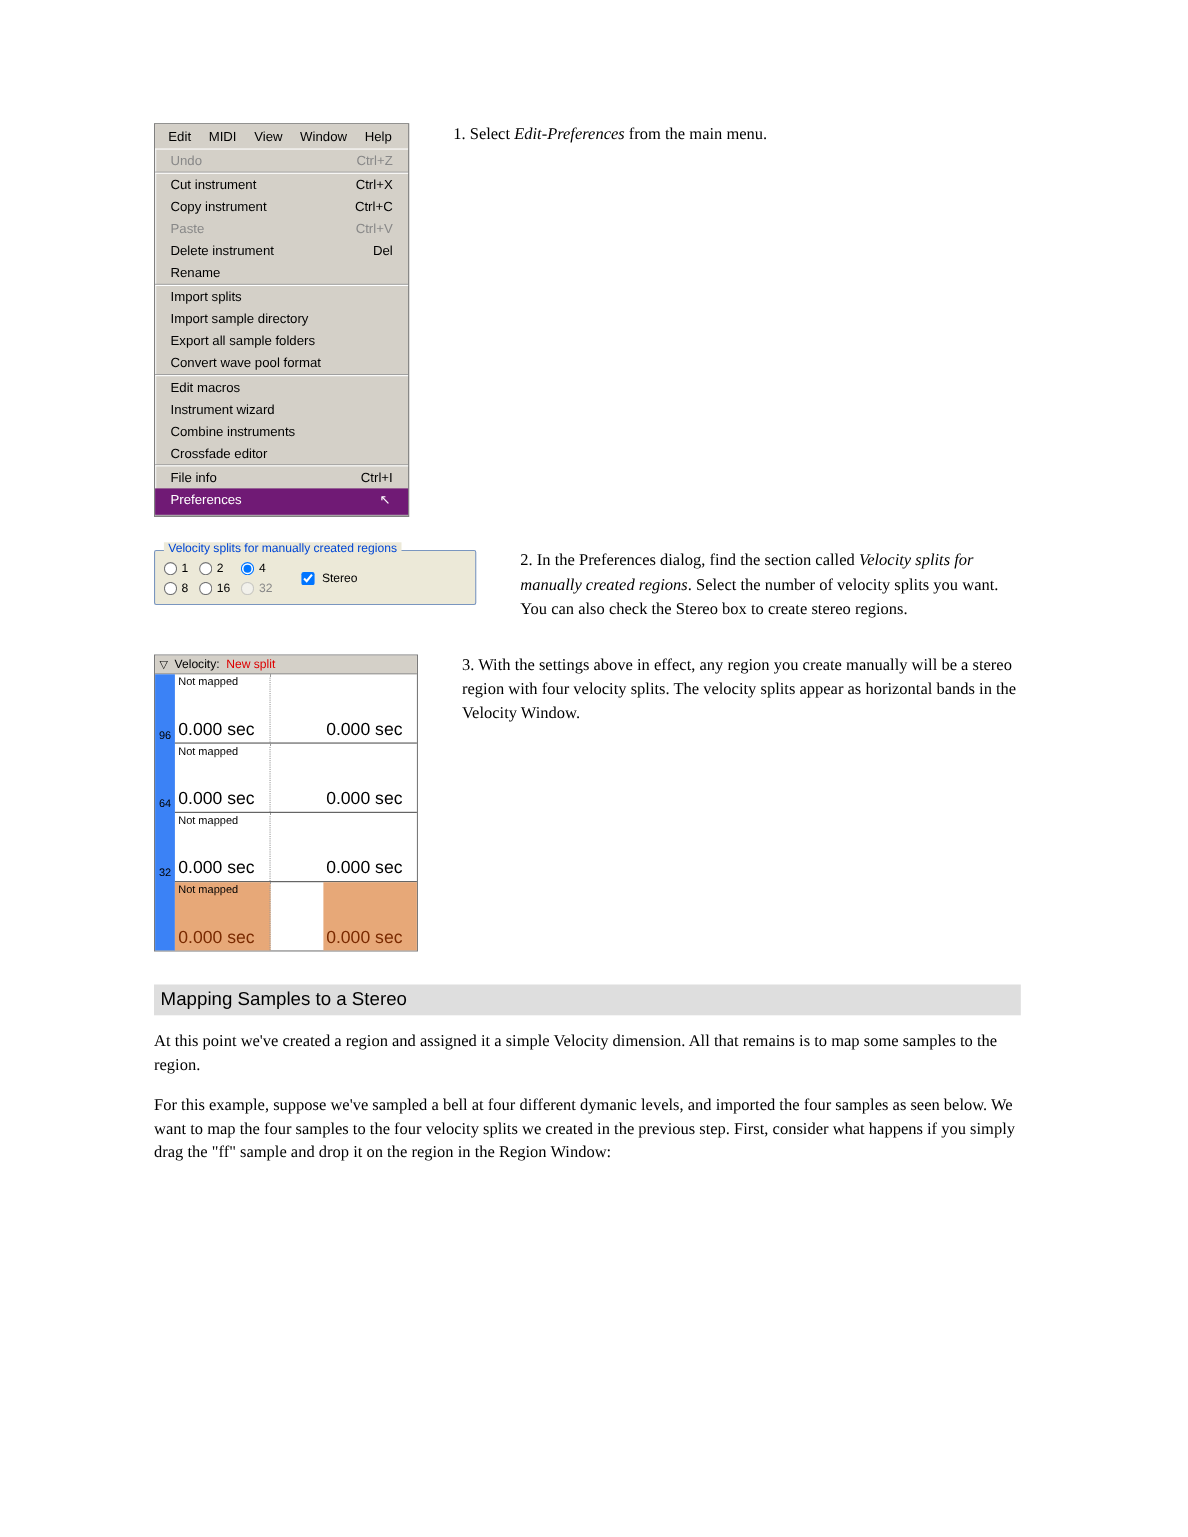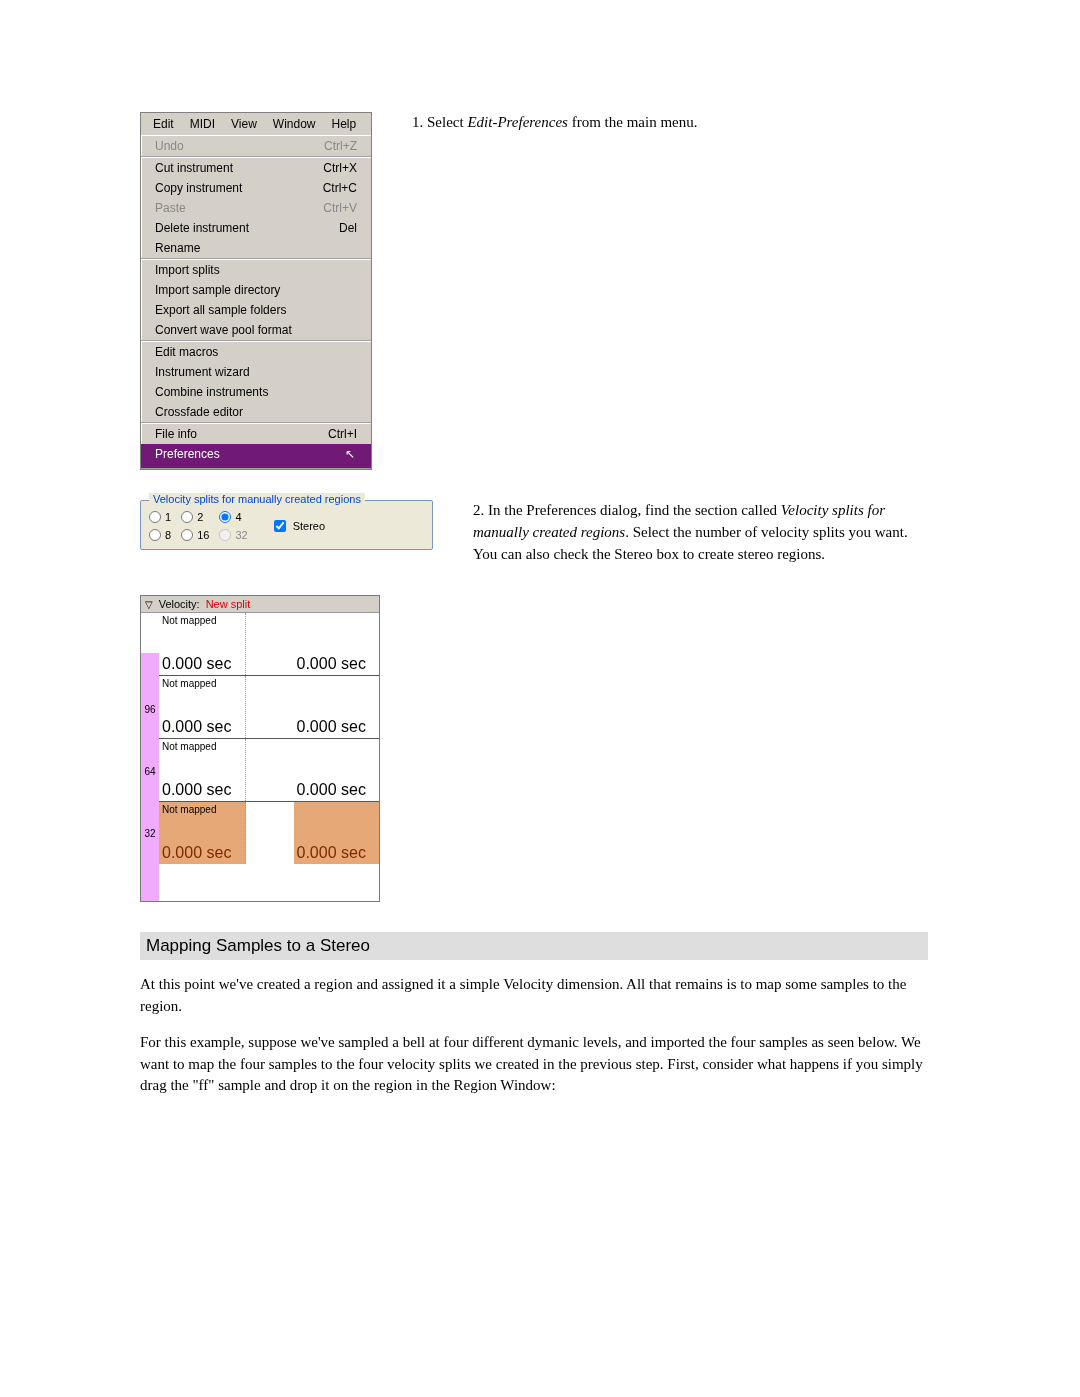--- a/index.html
+++ b/index.html
@@ -112,26 +112,25 @@
     display:flex;
     align-items:center;
     gap:6px;
   }
   .vel-header .tri { font-size: 10px; color:#000; }
   .vel-header .label { color:#000; }
   .vel-header .new { color:#d00; }
   .vel-body { position: relative; display:flex;}
   .vel-ruler {
     width: 18px;
-    background:#f0abfc;
+    background:#3b82f6;
     display:flex;
     flex-direction:column;
     justify-content:flex-start;
     font-size:10px;
-    margin-top:40px;
   }
   .vel-ruler div { height:62px; display:flex; align-items:flex-end; justify-content:center;}
   .vel-splits { flex:1; }
   .vel-split {
     height: 62px;
     border-top: 1px solid #555;
     position:relative;
     display:flex;
     gap:48px;
   }
@@ -355,20 +354,21 @@
                 <div class="botline">0.000 sec</div>
               </div>
             <div class="vel-half">
                 <div class="botline">0.000 sec</div>
               </div>
           </div>
         </div>
       </div>
     </div>
     <div class="step-text">
+      <div style="margin-bottom:14px;">3. With the settings above in effect, any region you create manually will be a stereo region with four velocity splits.  The velocity splits appear as horizontal bands in the Velocity Window.</div>
     </div>
   </div>
 
   <div class="section-heading">Mapping Samples to a Stereo</div>
   <div class="body-para">At this point we've created a region and assigned it a simple Velocity dimension.  All that remains is to map some samples to the region.</div>
   <div class="body-para">For this example, suppose we've sampled a bell at four different dymanic levels, and imported the four samples as seen below.  We want to map the four samples to the four velocity splits we created in the previous step.  First, consider what happens if you simply drag the "ff" sample and drop it on the region in the Region Window:</div>
 
 
 </div>
 

